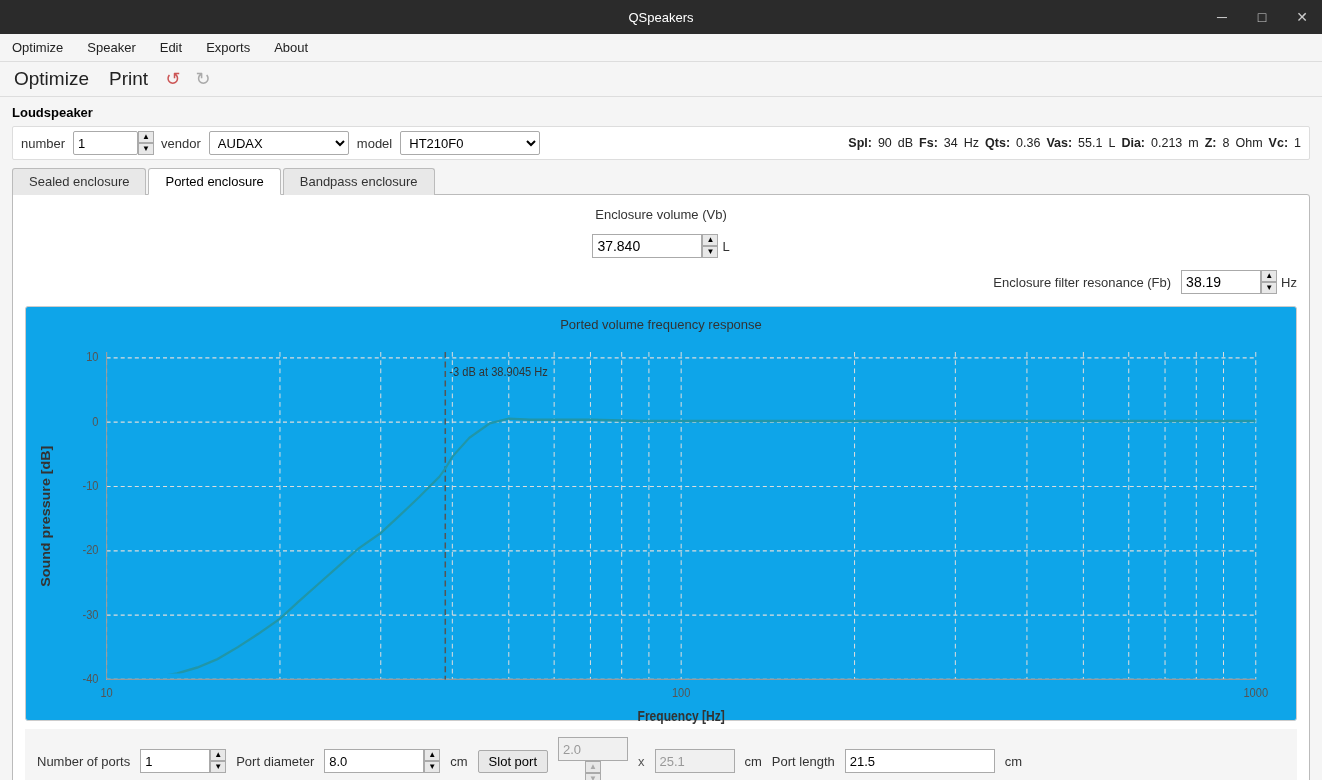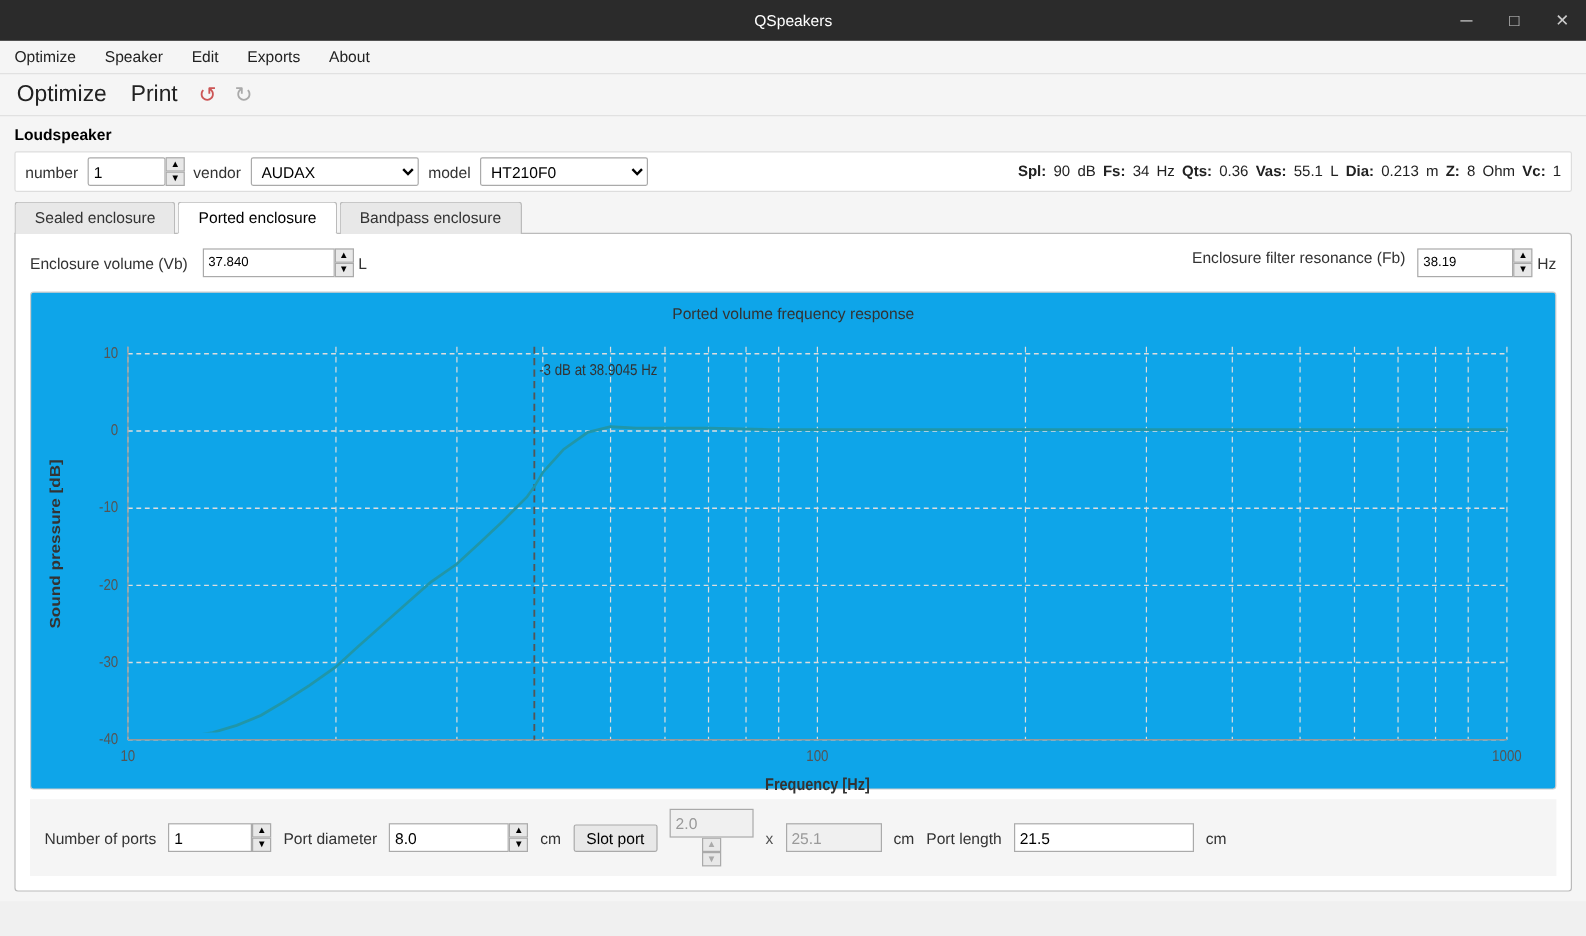--- a/index.html
+++ b/index.html
@@ -196,31 +196,32 @@
       padding: 12px;
       border-radius: 0 3px 3px 3px;
       margin-top: -1px;
     }
 
     .enclosure-controls {
       display: flex;
       align-items: center;
       gap: 12px;
       margin-bottom: 12px;
+      flex-direction: column;
     }
     .enc-label { font-size: 13px; color: #333; }
     .enc-input-group {
       display: flex;
       align-items: center;
     }
     .enc-input {
       width: 100px;
       height: 24px;
       border: 1px solid #aaa;
-      font-size: 11px;
+      font-size: 14px;
       padding: 0 4px;
     }
     .enc-unit { font-size: 13px; color: #333; margin-left: 4px; }
 
     .chart-container {
       border: 1px solid #ccc;
       border-radius: 3px;
       padding: 10px;
       background: #0ea5e9;
       position: relative;
@@ -403,21 +404,21 @@
       <span class="enc-label">Enclosure volume (Vb)</span>
       <div class="enc-input-group">
         <input class="enc-input" type="text" value="37.840" style="width: 110px;">
         <div class="spinner-btns">
           <button class="spinner-btn">▲</button>
           <button class="spinner-btn">▼</button>
         </div>
         <span class="enc-unit">L</span>
       </div>
 
-      <div style="margin-left:auto; display:flex; gap:10px;">
+      <div style="margin-left:auto; display:flex; align-items:center; gap:10px;">
         <span class="enc-label">Enclosure filter resonance (Fb)</span>
         <div class="enc-input-group">
           <input class="enc-input" type="text" value="38.19" style="width: 80px;">
           <div class="spinner-btns">
             <button class="spinner-btn">▲</button>
             <button class="spinner-btn">▼</button>
           </div>
           <span class="enc-unit">Hz</span>
         </div>
       </div>

